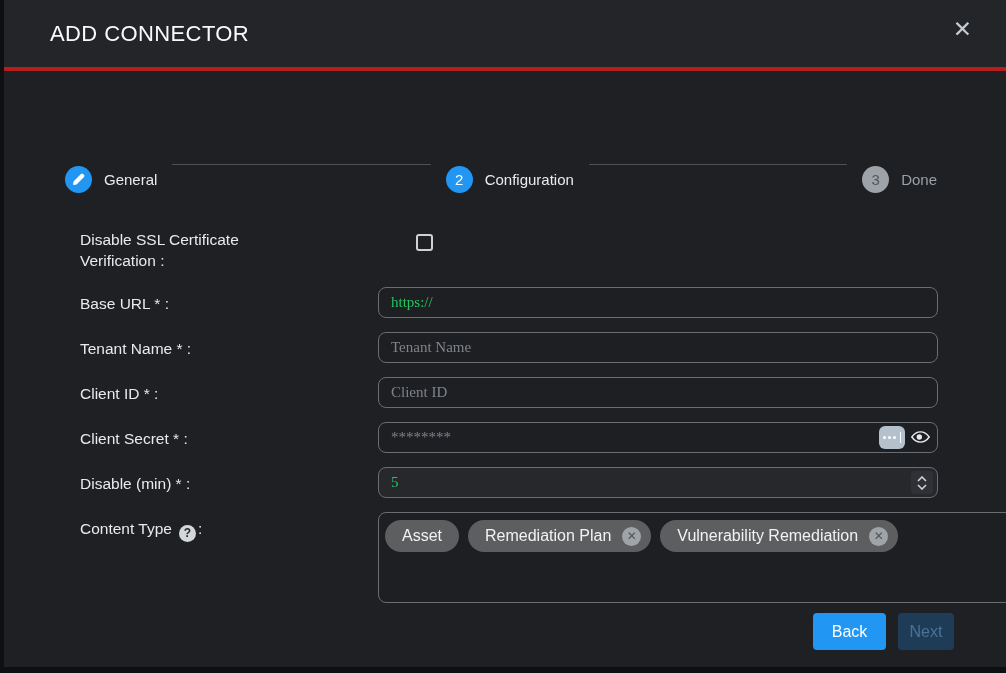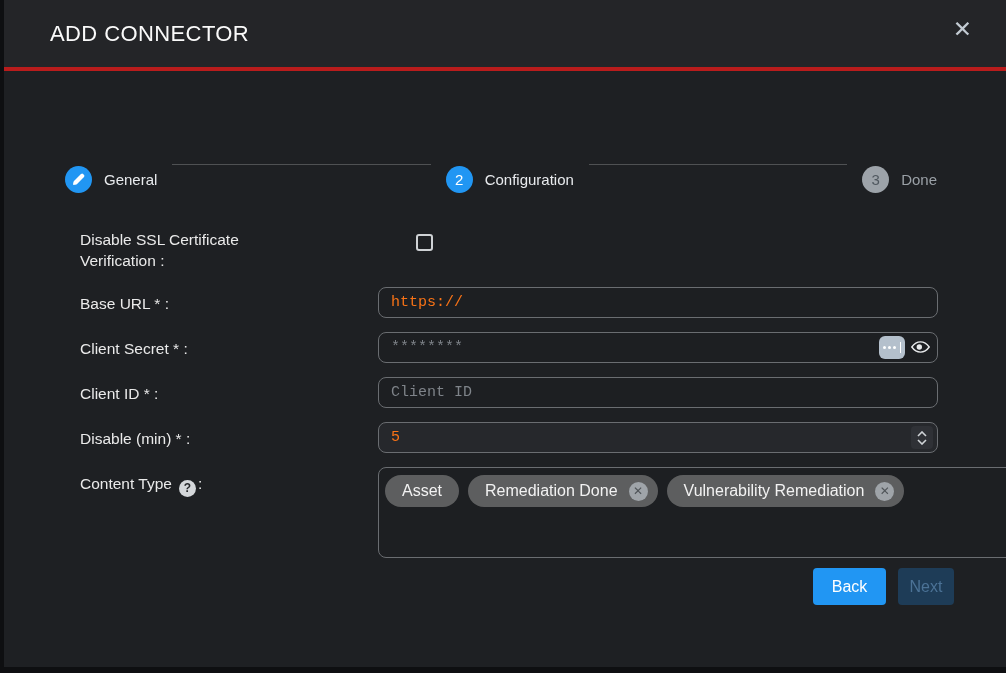--- a/index.html
+++ b/index.html
@@ -49,22 +49,22 @@
   .form-row { display:flex; align-items:flex-start; margin-bottom:14px; }
   .form-label {
     width:298px; flex-shrink:0;
     color:#eaeaea; font-size:15.5px; line-height:21px; padding-top:6px;
   }
   .form-label .wrap-narrow { display:inline-block; max-width:210px; }
   .control { width:560px; position:relative; }
   .text-field {
     width:100%; height:31px;
     background:#1d1f22; border:1px solid #6a6d71; border-radius:8px;
-    color:#f97316; font-size:15px; padding:0 12px;
-    font-family:Liberation Mono, monospace; outline:none;
+    color:#22c55e; font-size:15px; padding:0 12px;
+    font-family:Liberation Serif, serif; outline:none;
   }
   .text-field::placeholder { color:#7f848a; opacity:1; }
   .text-field.light-bg { background:#26282c; }
   
   .checkbox {
     appearance:none; -webkit-appearance:none;
     width:17px; height:17px; margin-top:5px;
     border:2px solid #cfd2d5; border-radius:3px;
     background:transparent; cursor:pointer;
   }
@@ -171,44 +171,50 @@
       </div>
     </div>
 
     <div class="form-row">
       <div class="form-label">Base URL * :</div>
       <div class="control">
         <input type="text" class="text-field" value="https://" style="">
       </div>
     </div>
 
+    <div class="form-row">
+      <div class="form-label">Tenant Name * :</div>
+      <div class="control">
+        <input type="text" class="text-field" placeholder="Tenant Name" style="">
+      </div>
+    </div>
+
+    <div class="form-row">
+      <div class="form-label">Client ID * :</div>
+      <div class="control">
+        <input type="text" class="text-field" placeholder="Client ID" style="">
+      </div>
+    </div>
 
     <div class="form-row">
       <div class="form-label">Client Secret * :</div>
       <div class="control">
         <input type="text" class="text-field" style="padding-right: 64px;" placeholder="********">
         <div class="cred-btn">
           <span class="dot"></span>
             <span class="dot"></span>
             <span class="dot"></span>
             <span class="caret"></span>
         </div>
         <div class="eye-btn">
           <svg width="19" height="14" viewBox="0 0 24 16">
             <path d="M12 1.5 C 6.5 1.5 2.8 5.5 1 8 C 2.8 10.5 6.5 14.5 12 14.5 C 17.5 14.5 21.2 10.5 23 8 C 21.2 5.5 17.5 1.5 12 1.5 Z" fill="none" stroke="#e8eaec" stroke-width="1.8"></path>
             <circle cx="10.5" cy="8" r="3.4" fill="#e8eaec"></circle>
           </svg>
         </div>
-      </div>
-    </div>
-
-    <div class="form-row">
-      <div class="form-label">Client ID * :</div>
-      <div class="control">
-        <input type="text" class="text-field" placeholder="Client ID" style="">
       </div>
     </div>
 
     <div class="form-row">
       <div class="form-label">Disable (min) * :</div>
       <div class="control">
         <input type="text" class="text-field light-bg" style="padding-right: 34px;" value="5">
         <div class="spinner">
           <svg width="10" height="6" viewBox="0 0 10 6">
               <polyline points="1,5 5,1 9,5" fill="none" stroke="#cfd3d7" stroke-width="1.6"></polyline>
@@ -223,21 +229,21 @@
     <div class="form-row" style="margin-bottom:0;">
       <div class="form-label">
         <span>Content Type</span><span class="help-icon">?</span><span>:</span>
       </div>
       <div class="control">
         <div class="content-box">
           <span class="tag">
             <span>Asset</span>
           </span>
           <span class="tag">
-            <span>Remediation Done</span>
+            <span>Remediation Plan</span>
             <span class="tag-close">✕</span>
           </span>
           <span class="tag">
             <span>Vulnerability Remediation</span>
             <span class="tag-close">✕</span>
           </span>
           <span class="clear-x">✕</span>
         </div>
       </div>
     </div>

